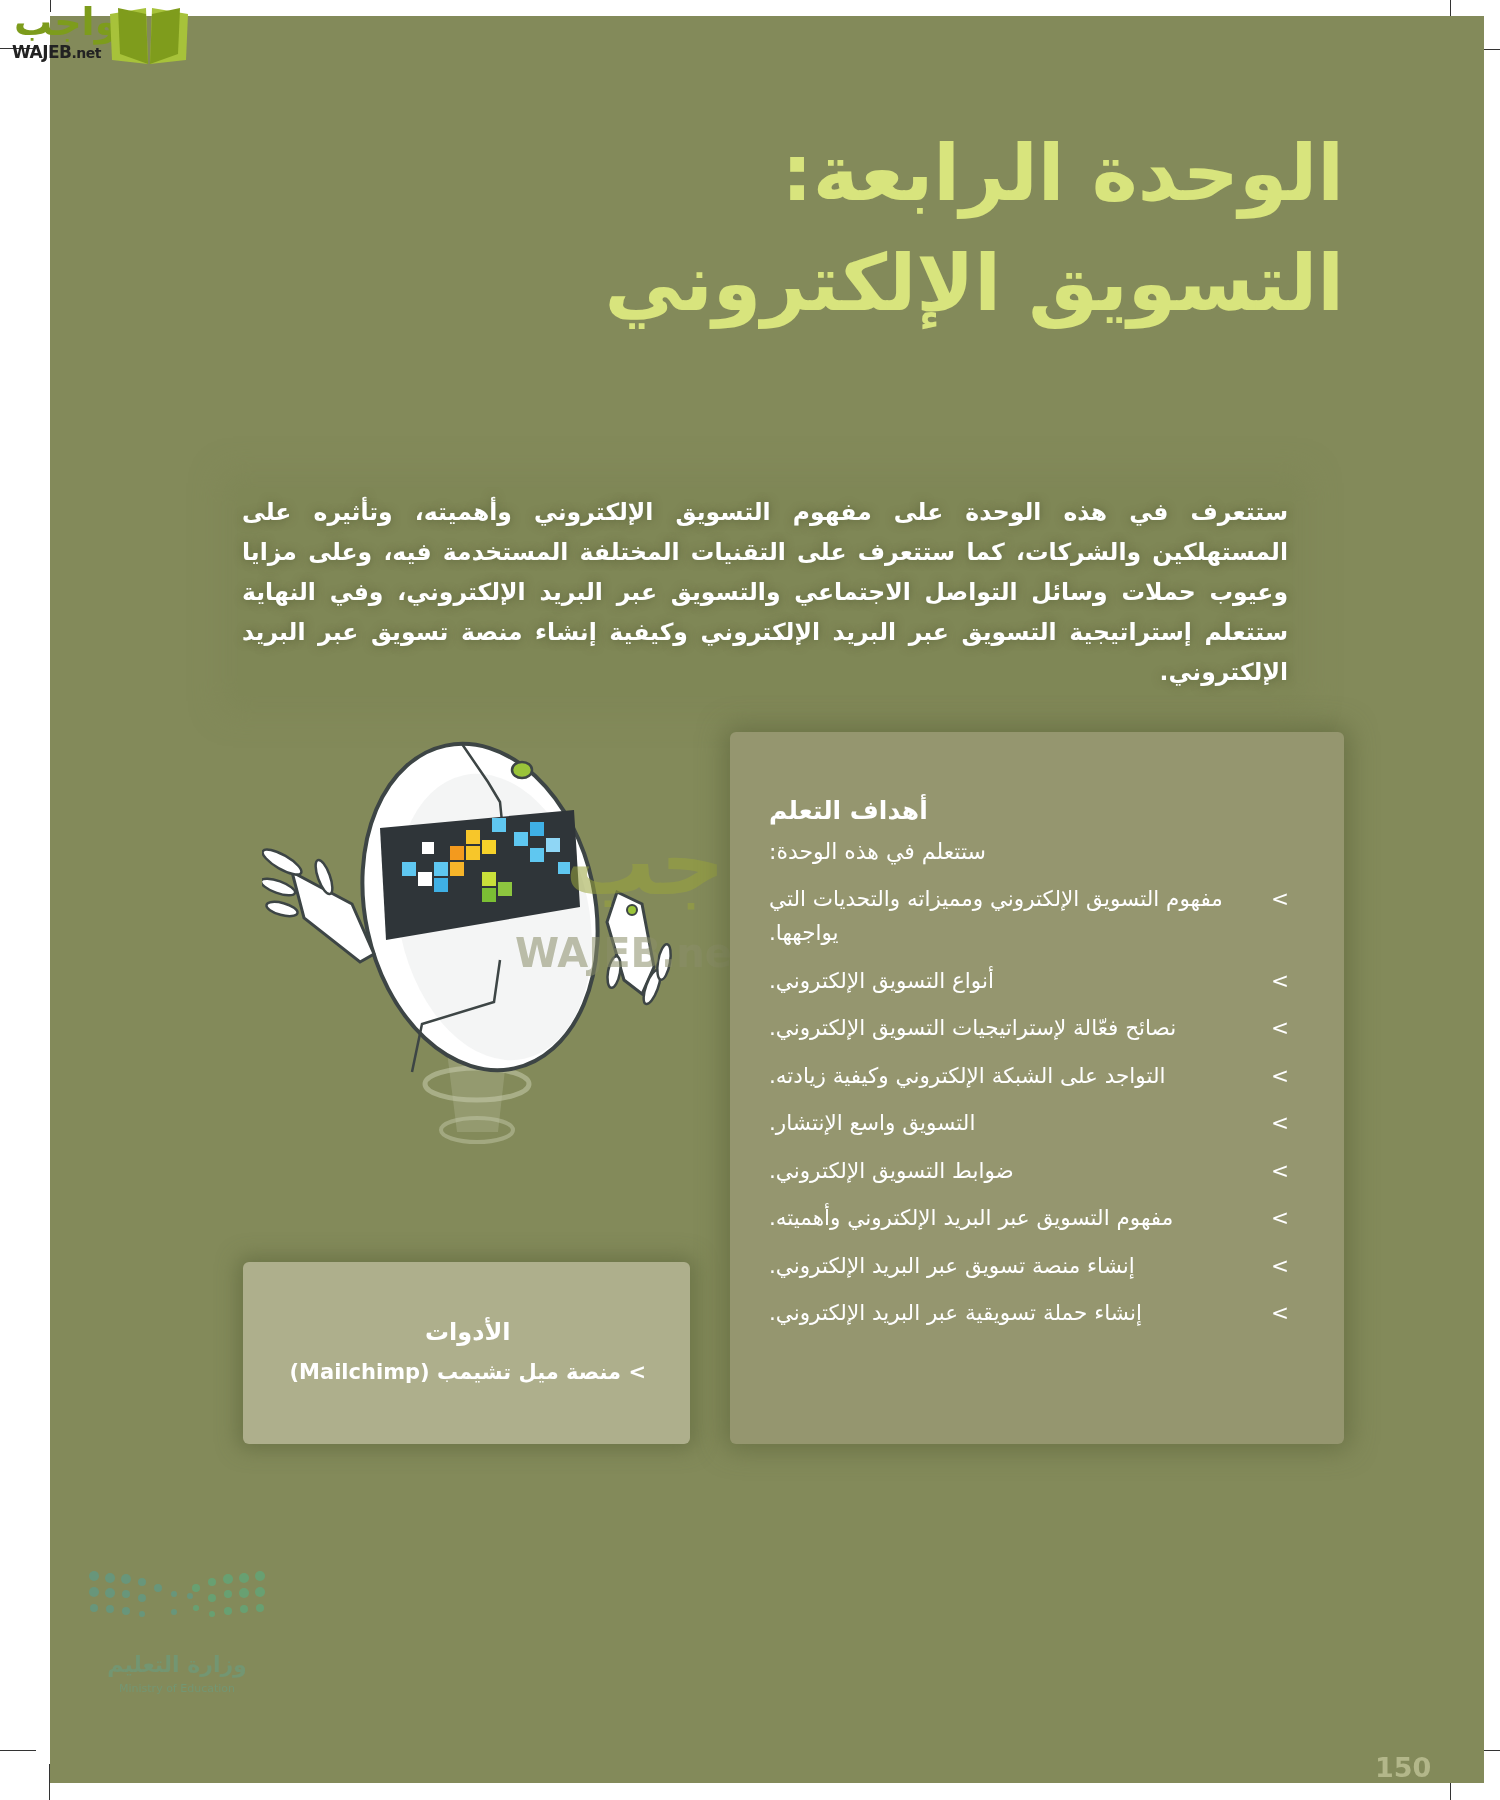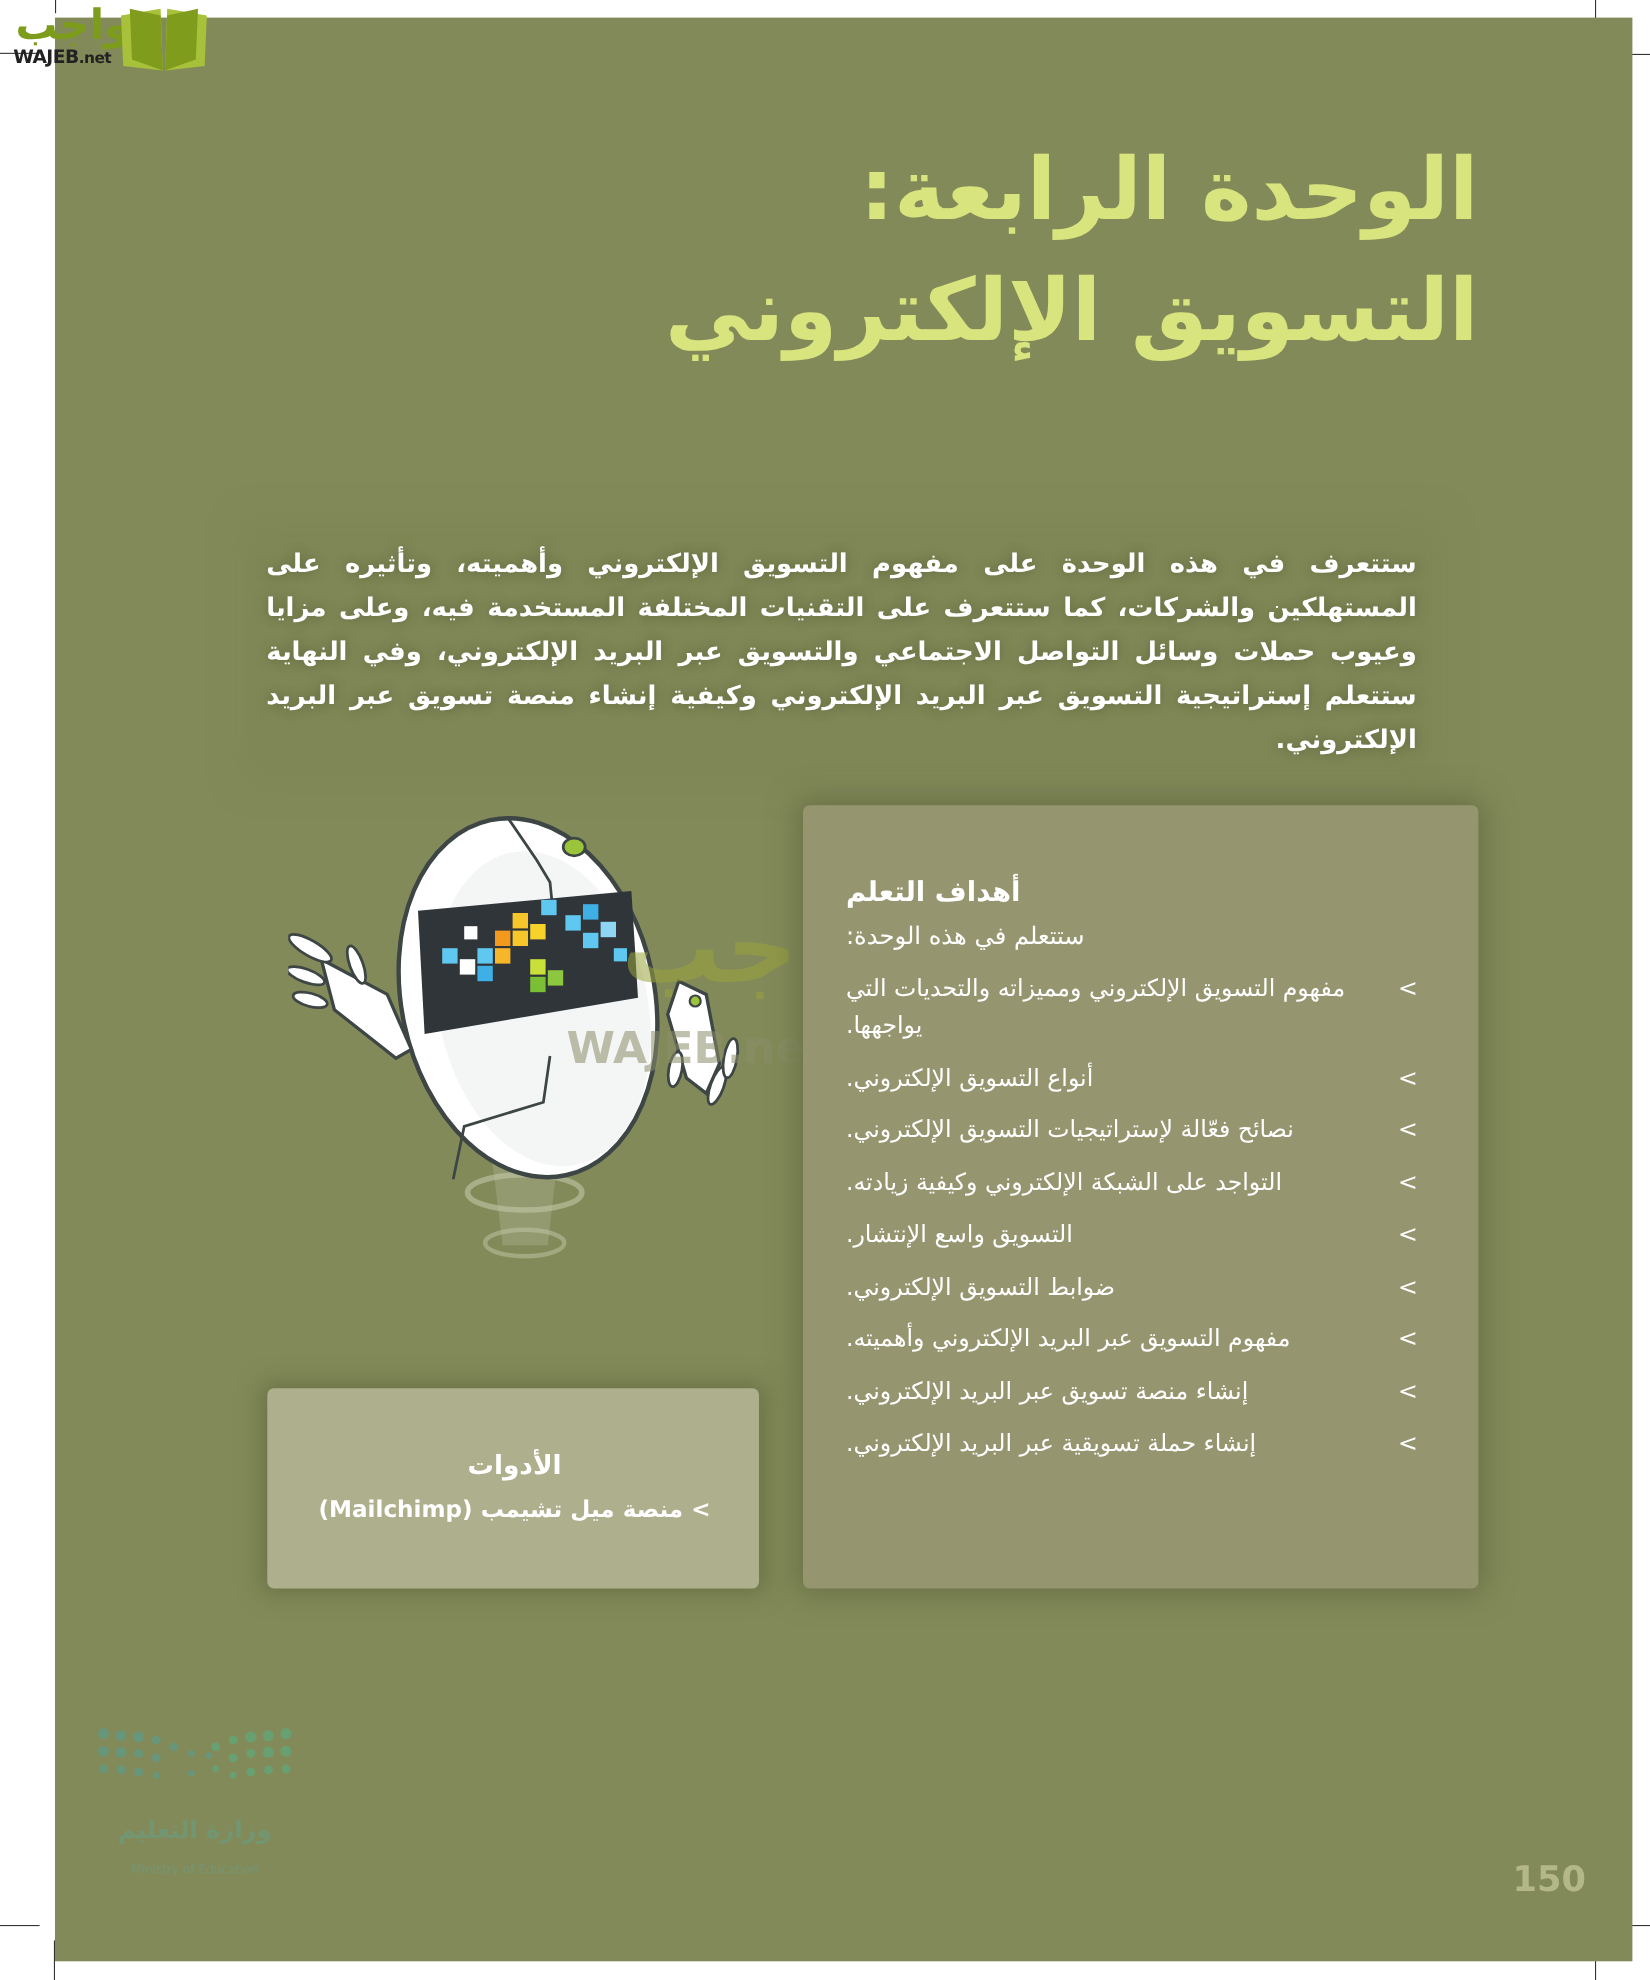--- a/index.html
+++ b/index.html
@@ -62,23 +62,23 @@
   
   .wm { position: absolute; left: 505px; top: 810px; width: 460px; height: 180px; opacity: 0.55; }
   .wm-ar { position: absolute; left: 60px; top: 0; font-size: 90px; font-weight: bold; color: #9aa53c; direction: rtl; }
   .wm-en { position: absolute; left: 10px; top: 120px; font-size: 40px; font-weight: bold; color: #8b8f6a; }
   .wm-book { position: absolute; left: 270px; top: 0; width: 200px; height: 170px; }
 
   .robot { position: absolute; left: 262px; top: 722px; width: 420px; height: 430px; }
 
   .moe { position: absolute; left: 82px; top: 1564px; width: 190px; height: 160px; opacity: 0.75; }
   .moe-text { position: absolute; left: 0; top: 88px; width: 190px; direction: rtl; text-align: center; font-size: 22px; font-weight: bold; color: #6e9a7a; }
-  .moe-sub { position: absolute; left: 0; top: 118px; width: 190px; text-align: center; font-size: 11px; color: #6e9a7a; margin-top: 11px; }
-
-  .page-num { position: absolute; left: 1375px; top: 1689px; font-size: 32px; font-weight: bold; color: #b3b78a; }
+  .moe-sub { position: absolute; left: 0; top: 118px; width: 190px; text-align: center; font-size: 11px; color: #6e9a7a; }
+
+  .page-num { position: absolute; left: 1375px; top: 1752px; font-size: 27px; font-weight: bold; color: #b3b78a; }
 </style>
 </head>
 <body>
 
 <div class="crop" style="left:50px;top:0;width:1px;height:12px;"></div>
 <div class="crop" style="left:0;top:48px;width:36px;height:1px;"></div>
 <div class="crop" style="left:1450px;top:0;width:1px;height:35px;"></div>
 <div class="crop" style="left:1465px;top:49px;width:35px;height:1px;"></div>
 <div class="crop" style="left:0;top:1750px;width:36px;height:1px;"></div>
 <div class="crop" style="left:49px;top:1764px;width:1px;height:36px;"></div>

